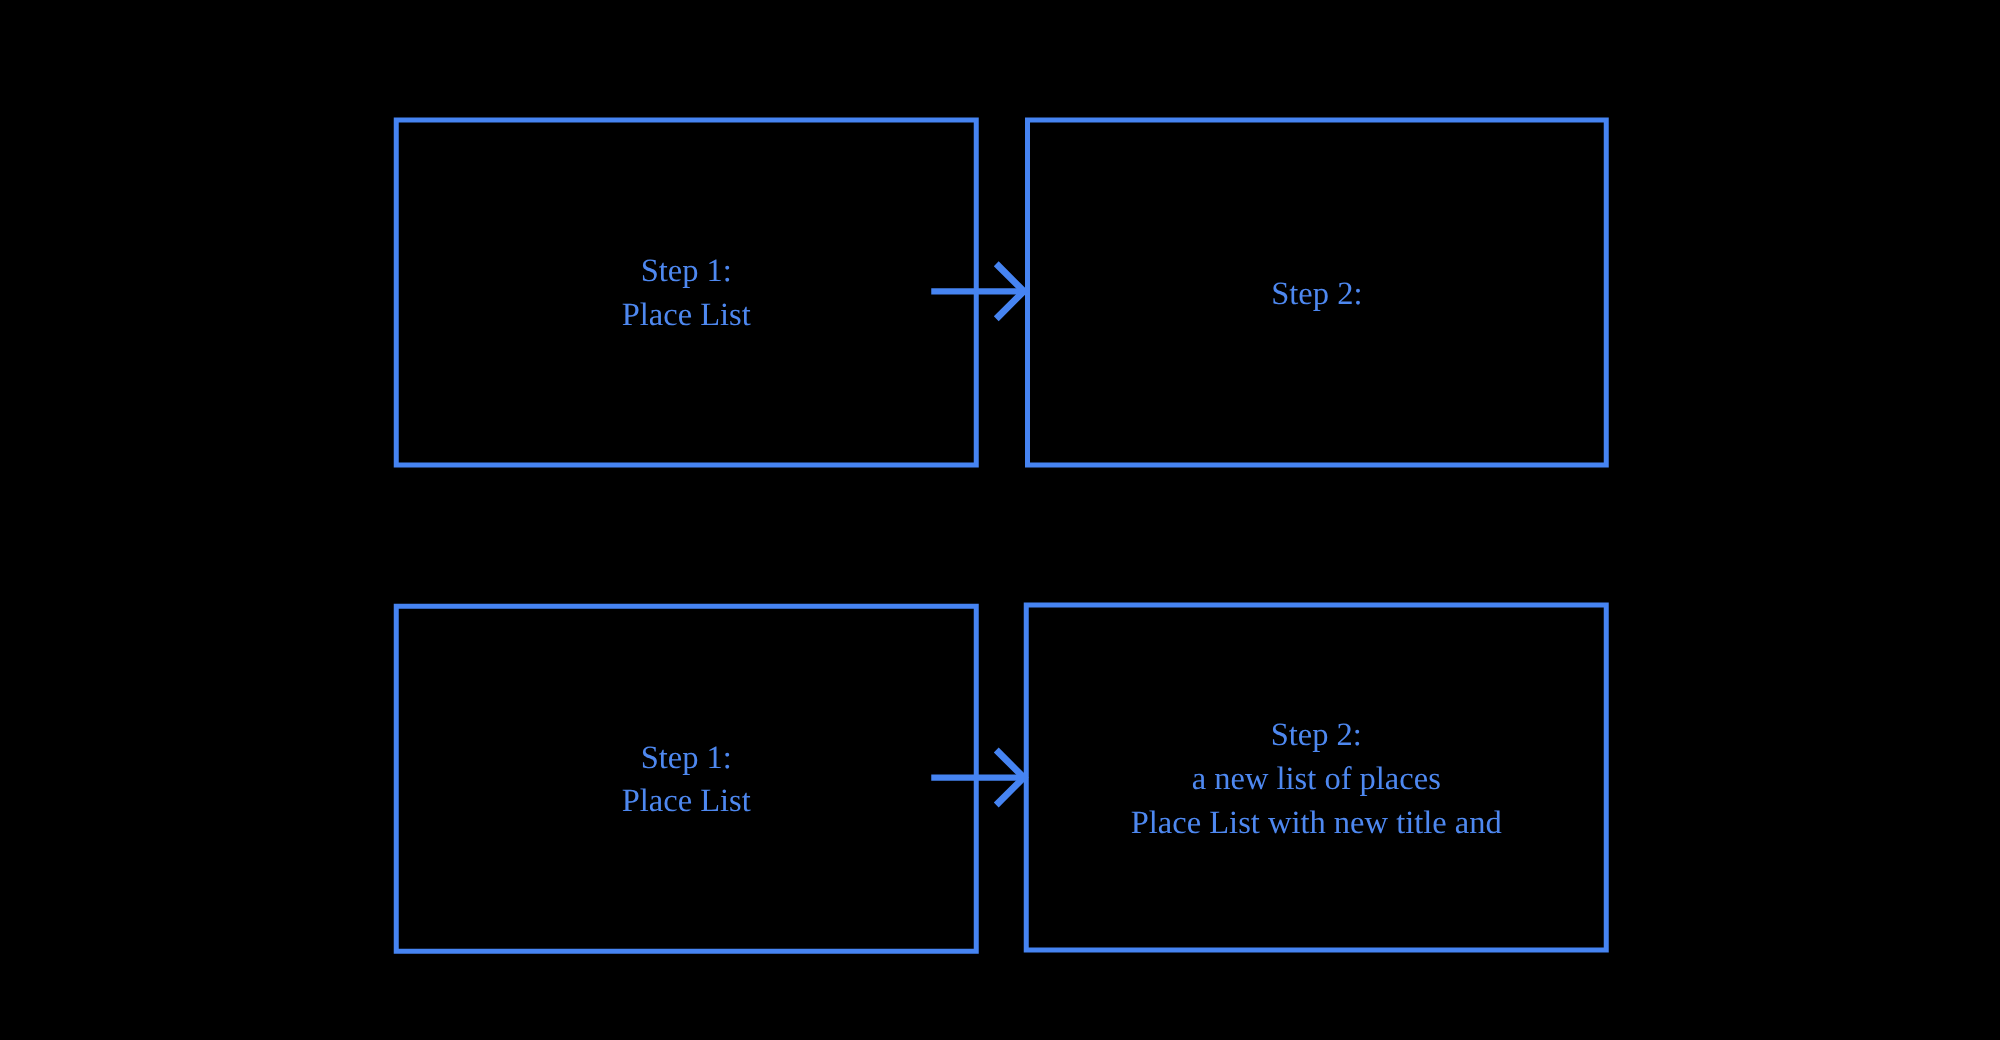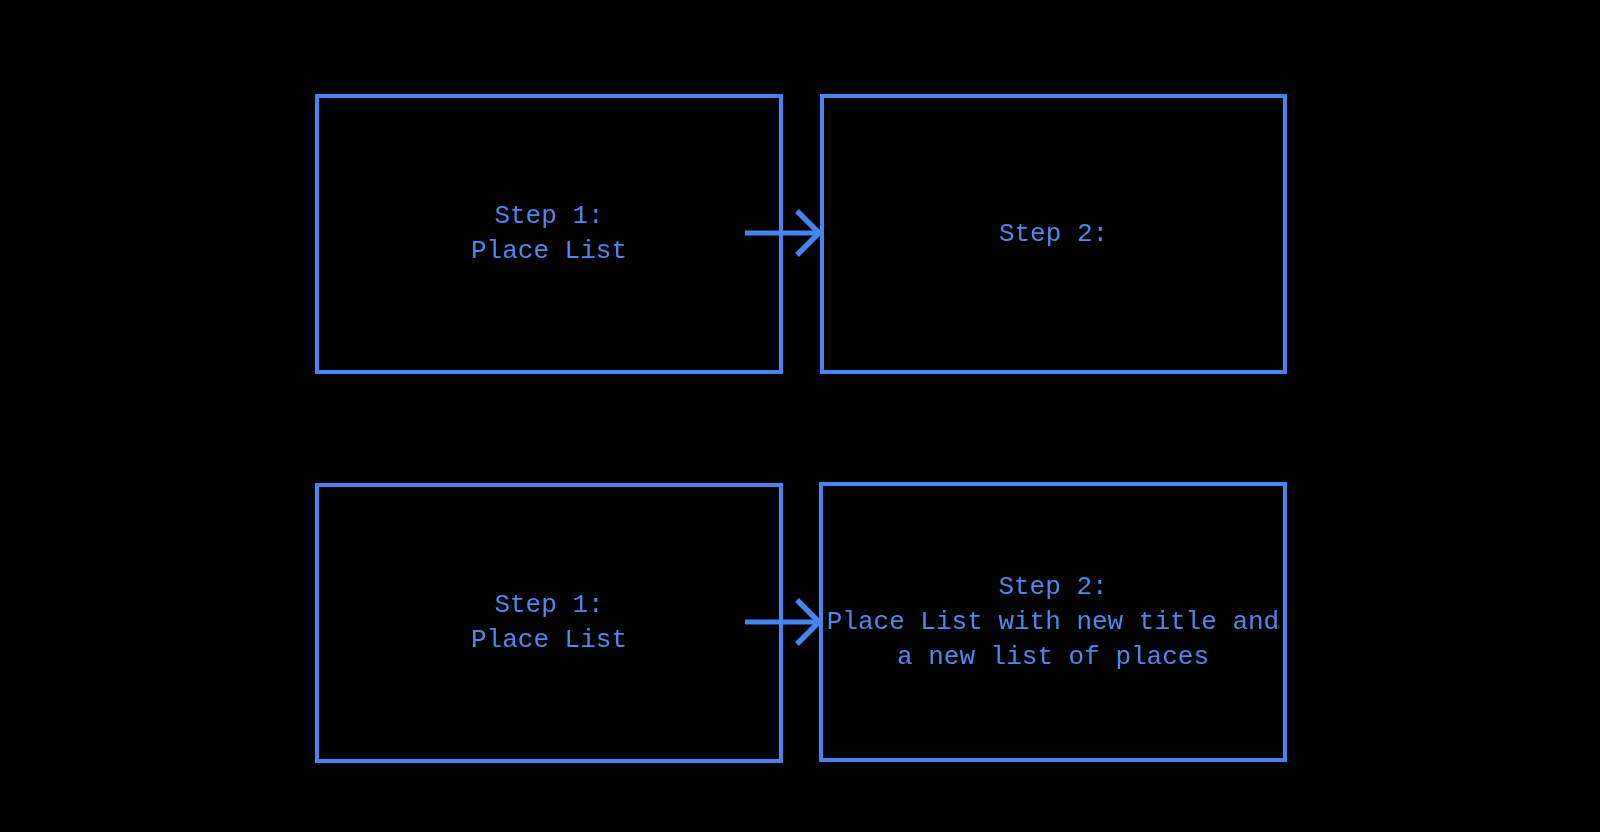--- a/index.html
+++ b/index.html
@@ -11,21 +11,21 @@
     margin: 0;
     padding: 0;
     background: var(--bg);
   }
   .canvas {
     position: relative;
     width: 1395px;
     height: 832px;
     background: var(--bg);
     overflow: hidden;
-    font-family: Liberation Mono, monospace;
+    font-family: Liberation Serif, serif;
     border-radius: 21px;
   }
   .flow-box {
     position: absolute;
     box-sizing: border-box;
     border: 4px solid var(--accent);
     background: transparent;
     display: flex;
     flex-direction: column;
     justify-content: center;
@@ -81,17 +81,17 @@
     <div class="box-line">Place List</div>
   </div>
 
   <svg class="flow-arrow arrow-2" viewBox="0 0 80 60" aria-hidden="true">
     <line x1="1" y1="30" x2="72" y2="30" stroke-width="5"></line>
     <polyline points="53,8 75,30 53,52" fill="none" stroke-width="5.5" stroke-linejoin="miter"></polyline>
   </svg>
 
   <div class="flow-box box-4">
     <div class="box-line">Step 2:</div>
+    <div class="box-line">a new list of places</div>
     <div class="box-line">Place List with new title and</div>
-    <div class="box-line">a new list of places</div>
   </div>
 
 </div>
 
 </body></html>

